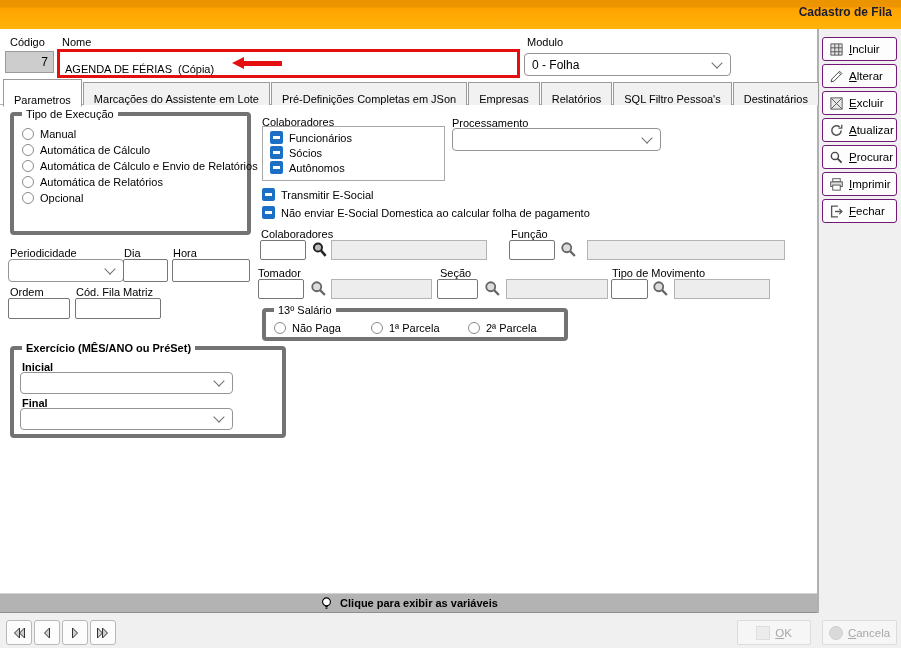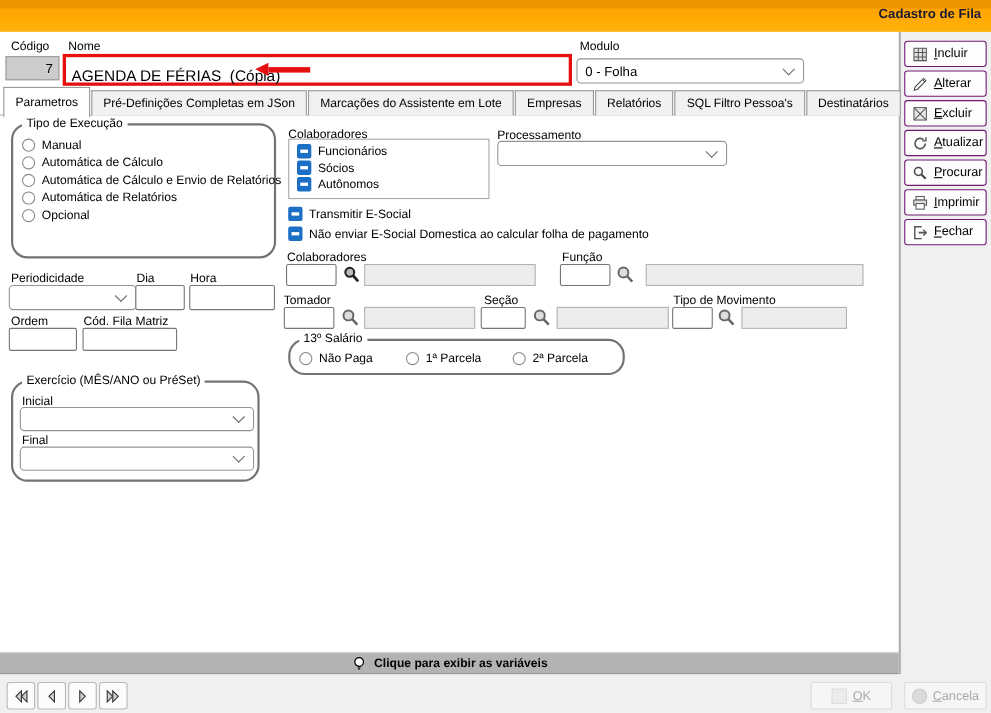--- a/index.html
+++ b/index.html
@@ -22,33 +22,33 @@
 
   
   .lb{position:absolute;font-size:11px;white-space:nowrap;text-align:center;}
   .inp{position:absolute;background:#fff;border:1px solid #767676;border-radius:2px;
     font-family:"Liberation Sans",sans-serif;font-size:12px;padding:0 4px;box-sizing:border-box;}
   .ro{position:absolute;background:#ededed;border:1px solid #b3b3b3;box-sizing:border-box;}
   .sel{position:absolute;background:#fff;border:1px solid #949494;border-radius:4px;box-sizing:border-box;
     font-size:12px;display:flex;align-items:center;padding:0 22px 0 7px;cursor:pointer;}
   .chev{position:absolute;right:9px;top:50%;width:7px;height:7px;margin-top:-6px;
     border-right:1.6px solid #6e6e6e;border-bottom:1.6px solid #6e6e6e;transform:rotate(45deg);}
-  .grp{position:absolute;border:2px solid #737373;border-radius:15px;background:#fff;box-sizing:border-box;}
+  .grp{position:absolute;border:4px solid #737373;border-radius:4px;background:#fff;box-sizing:border-box;}
   .legend{position:absolute;top:-8px;left:8px;background:#fff;padding:0 4px;white-space:nowrap;}
   .rad{width:12px;height:12px;border:1px solid #8a8a8a;border-radius:50%;background:#fff;
     display:inline-block;flex:0 0 auto;box-sizing:border-box;}
   .chk{width:13px;height:13px;background:#1b6fc4;border-radius:2px;position:relative;
     display:inline-block;flex:0 0 auto;}
   .chk::after{content:"";position:absolute;left:3px;top:5px;width:7px;height:2.5px;background:#fff;}
   .row{display:flex;align-items:center;gap:6px;cursor:pointer;}
   .sicon{position:absolute;width:18px;height:18px;cursor:pointer;}
 
   
   .tabstrip{position:absolute;left:3px;top:81px;display:flex;align-items:flex-start;z-index:2;}
-  .tab{display:inline-flex;align-items:center;padding:0 10px;height:22px;margin-top:1px;
+  .tab{display:inline-flex;align-items:flex-end;padding:0 10px;height:22px;margin-top:1px;
     background:#f1f1f1;border:1px solid #9a9a9a;border-bottom:none;margin-right:1px;
     white-space:nowrap;cursor:pointer;}
   .tab.active{height:26px;margin-top:-2px;background:#fff;z-index:3;position:relative;
     border-bottom:1px solid #fff;}
   .tabline{position:absolute;left:0;top:104px;width:817px;height:1px;background:#b5b5b5;}
   .tscroll{position:absolute;top:84px;width:15px;height:19px;background:#efefef;border:1px solid #9a9a9a;
     box-sizing:border-box;display:flex;align-items:center;justify-content:center;
     font-size:8px;color:#333;cursor:pointer;}
 
   
@@ -56,21 +56,21 @@
     display:flex;flex-direction:column;gap:3px;padding:8px 4px 0 3px;box-sizing:border-box;}
   .abtn{height:24px;flex:0 0 24px;background:#fdfdfd;border:1px solid #701a75;border-radius:3px;
     display:flex;align-items:center;gap:5px;padding-left:6px;font-size:11.5px;cursor:pointer;box-sizing:border-box;}
   .mn{display:inline-block;}
   .mn::first-letter{text-decoration:underline;}
 
   
   .redbox{position:absolute;left:57px;top:49px;width:463px;height:29px;border:3px solid #e60f0f;
     box-sizing:border-box;background:#fff;}
   .redbox input{position:absolute;left:0;top:0;width:100%;height:100%;border:none;outline:none;
-    font-family:"Liberation Sans",sans-serif;font-size:14px;padding:17px 5px;box-sizing:border-box;background:transparent;}
+    font-family:"Liberation Sans",sans-serif;font-size:11px;padding:17px 5px;box-sizing:border-box;background:transparent;}
   .redarrow{position:absolute;left:172px;top:5px;display:flex;align-items:center;pointer-events:none;}
   .redarrow .tri{width:0;height:0;border-top:6px solid transparent;border-bottom:6px solid transparent;
     border-right:12px solid #e60f0f;}
   .redarrow .bar{width:38px;height:5px;background:#e60f0f;}
 
   
   .navgrp{position:absolute;left:6px;top:620px;display:flex;gap:2px;}
   .nbtn{width:26px;height:25px;background:#fcfcfc;border:1px solid #b9b9b9;border-radius:3px;
     display:flex;align-items:center;justify-content:center;cursor:pointer;box-sizing:border-box;}
   .okbtn,.cancelbtn{position:absolute;top:620px;height:25px;background:#f6f6f6;border:1px solid #dcdcdc;
@@ -112,24 +112,24 @@
   <div class="sel" style="left:524px;top:53px;width:207px;height:23px;">
     <span>0 - Folha</span>
     <span class="chev"></span>
   </div>
 
   <div class="tabstrip">
     <div class="tab active">
         <span>Parametros</span>
       </div>
     <div class="tab">
+        <span>Marcações do Assistente em Lote</span>
+      </div>
+    <div class="tab">
         <span>Pré-Definições Completas em JSon</span>
-      </div>
-    <div class="tab">
-        <span>Marcações do Assistente em Lote</span>
       </div>
     <div class="tab">
         <span>Empresas</span>
       </div>
     <div class="tab">
         <span>Relatórios</span>
       </div>
     <div class="tab">
         <span>SQL Filtro Pessoa's</span>
       </div>
@@ -260,21 +260,21 @@
     <div class="row" style="position:absolute;left:105px;top:10px;">
         <span class="rad"></span>
         <span>1ª Parcela</span>
       </div>
     <div class="row" style="position:absolute;left:202px;top:10px;">
         <span class="rad"></span>
         <span>2ª Parcela</span>
       </div>
   </div>
 
-  <div class="grp" style="left:10px;top:346px;width:226px;height:92px;">
+  <div class="grp" style="left:10px;top:346px;width:276px;height:92px;font-weight:bold;">
     <span class="legend">Exercício (MÊS/ANO ou PréSet)</span>
     <span class="lb" style="left:8px;top:11px;">Inicial</span>
     <div class="sel" style="left:6px;top:22px;width:213px;height:22px;">
         <span class="chev"></span>
       </div>
     <span class="lb" style="left:8px;top:47px;">Final</span>
     <div class="sel" style="left:6px;top:58px;width:213px;height:22px;">
         <span class="chev"></span>
       </div>
   </div>

